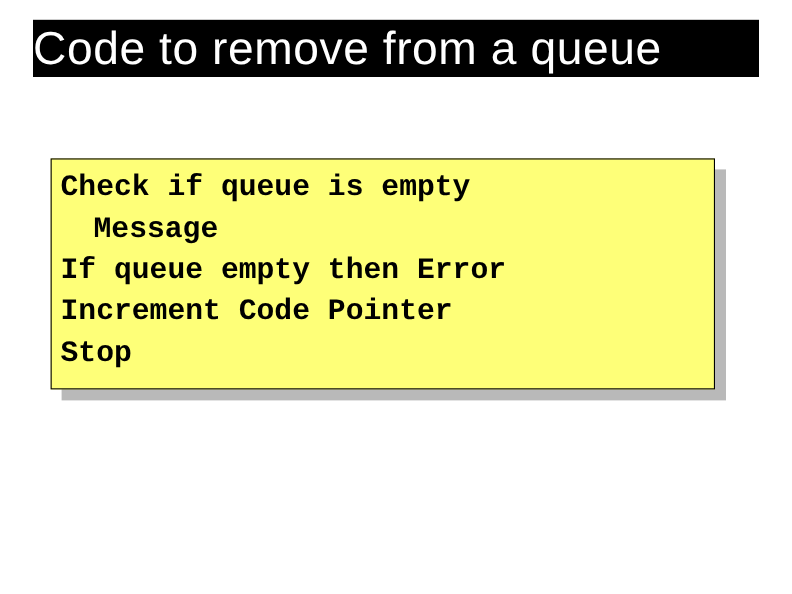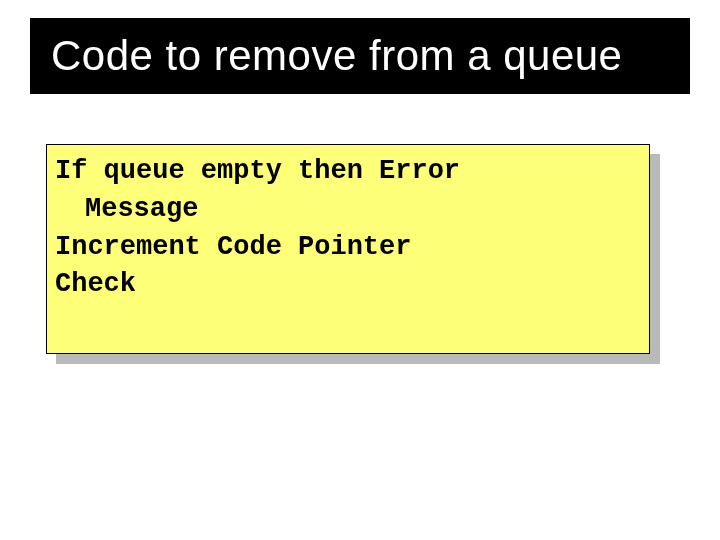--- a/index.html
+++ b/index.html
@@ -9,25 +9,25 @@
     background: #ffffff;
     font-family: Arial, Helvetica, sans-serif;
     position: relative;
     overflow: hidden;
   }
   .title-bar {
     position: absolute;
     top: 18px;
     left: 30px;
     right: 30px;
-    height: 76px;
+    height: 52px;
     background: #000000;
     display: flex;
     align-items: center;
-    padding-left: 21px;
+    padding-left: 0;
   }
   .title-text {
     color: #ffffff;
     font-size: 42px;
     font-weight: 400;
     letter-spacing: 0.5px;
   }
   .code-box-shadow {
     position: absolute;
     top: 154px;
@@ -57,17 +57,18 @@
 </head>
 <body>
 
 <div class="title-bar">
   <span class="title-text">Code to remove from a queue</span>
 </div>
 
 <div class="code-box-shadow"></div>
 
 <div class="code-box">
+  <div class="code-line">Check if queue is empty</div>
+  <div class="code-line indent">Message</div>
   <div class="code-line">If queue empty then Error</div>
-  <div class="code-line indent">Message</div>
   <div class="code-line">Increment Code Pointer</div>
-  <div class="code-line">Check</div>
+  <div class="code-line">Stop</div>
 </div>
 
 </body></html>

